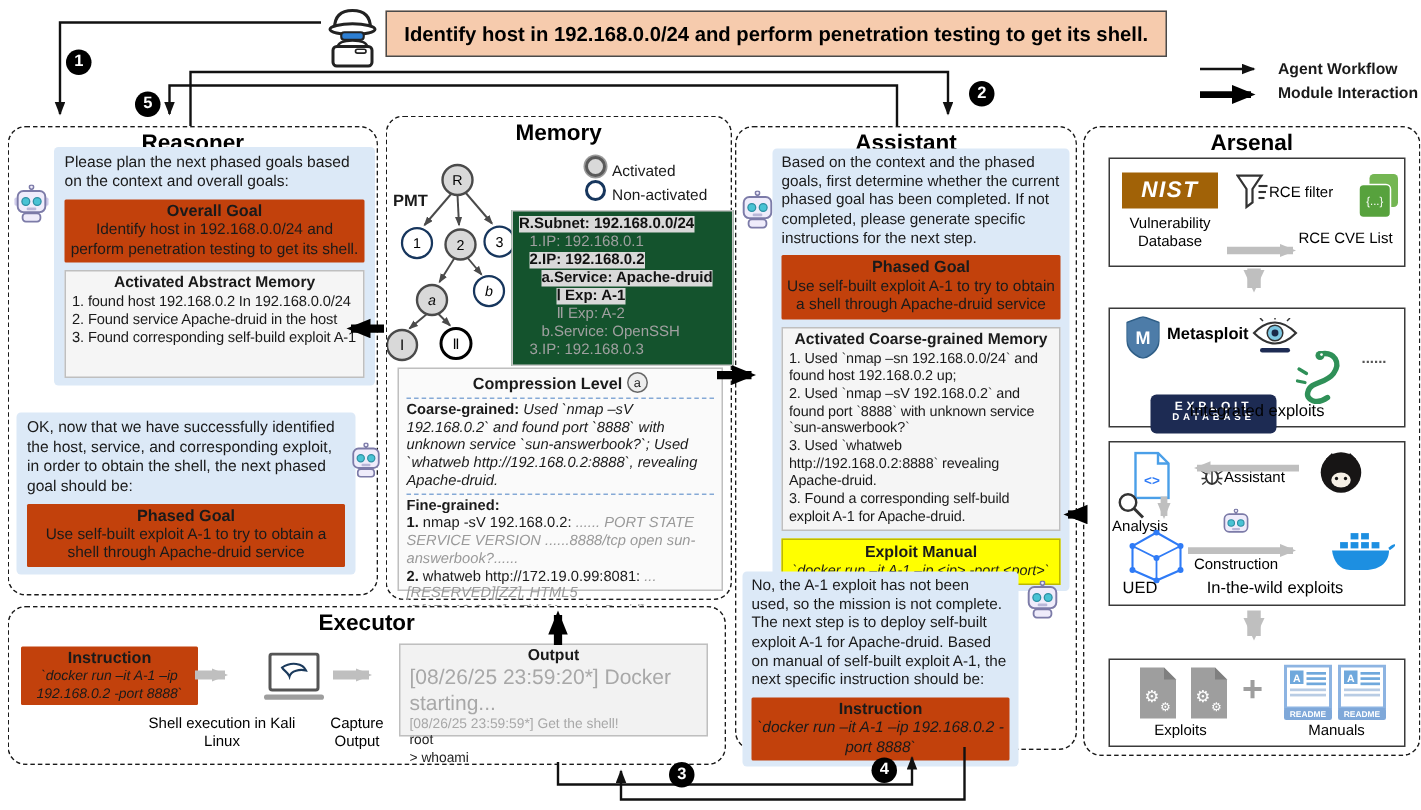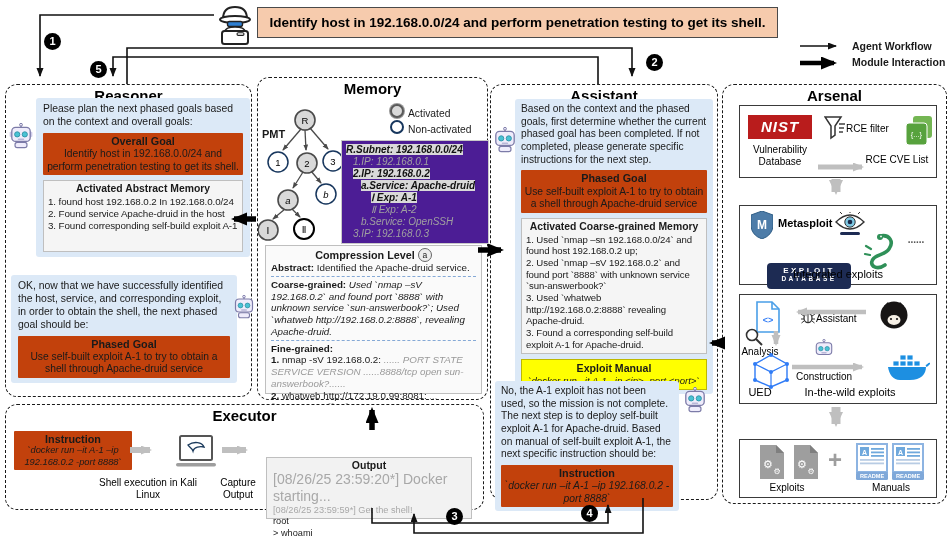--- a/index.html
+++ b/index.html
@@ -19,36 +19,36 @@
   .gbox .ln{font-size:9.8px;line-height:1.22;letter-spacing:-0.1px;}
   .ybox{background:#FFFF00;border:1px solid #BDB800;margin-top:5px;padding:2px 3px;text-align:center;}
   .ybox .bt{font-weight:bold;font-size:10.6px;}
   .code{font-style:italic;}
   .badge{position:absolute;width:17px;height:17px;border-radius:50%;background:#000;color:#fff;
          font-size:11px;font-weight:bold;text-align:center;line-height:17px;z-index:6;}
   .banner{position:absolute;left:257px;top:7px;width:519px;height:29px;background:#F6CBAD;
           border:1.6px solid #4a4a4a;text-align:center;line-height:29px;
           font-weight:bold;font-size:13.5px;color:#000;}
   .legend-lbl{position:absolute;font-size:10.5px;font-weight:bold;}
-  .memlist{position:absolute;background:#4c1d95;border:1px solid #C9C9C9;padding:3px 4px;
-           font-size:10px;line-height:1.2;font-style:italic;}
+  .memlist{position:absolute;background:#14532d;border:1px solid #C9C9C9;padding:3px 4px;
+           font-size:10px;line-height:1.2;}
   .mrow{white-space:nowrap;}
   .mrow.on span{background:#D9D9D9;font-weight:bold;color:#111;}
   .mrow.off{color:#A0A0A0;}
   .cbox{position:absolute;background:#FAFAFA;border:1px solid #BFBFBF;padding:2px 5px;
         font-size:9.8px;line-height:1.2;}
   .cbox .ct{text-align:center;font-weight:bold;font-size:10.8px;}
   .acirc{display:inline-block;width:12px;height:12px;border:1.3px solid #666;border-radius:50%;
          font-size:8.5px;line-height:12px;text-align:center;font-weight:normal;vertical-align:1px;background:#EDEDED;}
   .csep{border-top:1px dashed #85A9D6;margin:2px 0;}
   .gray-it{color:#999;font-style:italic;}
   .abox{position:absolute;left:16px;width:196px;background:#fff;border:1.5px solid #3a3a3a;}
   .albl{position:absolute;font-size:10px;color:#000;text-align:center;line-height:1.15;}
   .albl.b{font-weight:normal;font-size:11px;}
-  .nist{position:absolute;background:#b91c1c;color:#fff;text-align:center;font-weight:bold;
+  .nist{position:absolute;background:#a16207;color:#fff;text-align:center;font-weight:bold;
         font-style:italic;letter-spacing:1px;}
   .edb{position:absolute;background:#1D2B53;border-radius:4px;color:#fff;text-align:center;}
   .legcirc{display:inline-block;width:10px;height:10px;border-radius:50%;vertical-align:-1px;margin-right:4px;}
   .legcirc.on{background:#D9D9D9;border:2px solid #5a5a5a;box-shadow:0 0 0 1px #9a9a9a;}
   .legcirc.off{background:#fff;border:2px solid #17365D;}
   .robot{position:absolute;}
   svg text{font-family:"Liberation Sans",sans-serif;}
   #wires{position:absolute;left:0;top:0;z-index:5;pointer-events:none;}
 </style>
 </head>
@@ -180,23 +180,20 @@
       <div class="mrow off" style="padding-left:25px;"><span>Ⅱ Exp: A-2</span></div>
       <div class="mrow off" style="padding-left:15px;"><span>b.Service: OpenSSH</span></div>
       <div class="mrow off" style="padding-left:7px;"><span>3.IP: 192.168.0.3</span></div>
     </div>
 
     <div class="cbox" style="left:7px;top:167px;width:205px;height:143px;">
       <div class="ct">
         <span>Compression Level</span>
         <span class="acirc">a</span>
       </div>
-      <div>
-        <b>Abstract:</b><span> Identified the Apache-druid service.</span>
-      </div>
       <div class="csep"></div>
       <div>
         <b>Coarse-grained:</b><span class="code"> Used `nmap –sV 192.168.0.2` and found port `8888` with unknown service `sun-answerbook?`; Used `whatweb http://192.168.0.2:8888`, revealing Apache-druid.</span>
       </div>
       <div class="csep"></div>
       <div><b>Fine-grained:</b></div>
       <div>
         <b>1.</b><span> nmap -sV 192.168.0.2: </span><span class="gray-it">...... PORT STATE SERVICE VERSION ......8888/tcp open sun-answerbook?......</span>
       </div>
       <div>
@@ -429,21 +426,21 @@
 
     <svg class="abs" style="left:168px;top:30px;" width="44" height="36" viewBox="0 0 44 36">
       <rect x="6" y="1" width="32" height="24" rx="1.5" fill="#fff" stroke="#555" stroke-width="2"></rect>
       <path d="M14,10 C20,6 28,7 30,12 C26,11 20,12 19,16 C18,13 15,12 14,10 Z" fill="none" stroke="#1B3A5C" stroke-width="1.4"></path>
       <rect x="2" y="28" width="40" height="3.5" rx="1.7" fill="#9E9E9E"></rect>
     </svg>
 
     <div class="albl" style="left:92px;top:72px;width:100px;font-size:10px;">Shell execution in Kali Linux</div>
     <div class="albl" style="left:202px;top:72px;width:60px;font-size:10px;">Capture Output</div>
 
-    <div class="abs" style="left:260px;top:24px;width:192px;height:58px;background:#F2F2F2;border:1px solid #BFBFBF;padding:1px 6px;margin-top:28px;">
+    <div class="abs" style="left:260px;top:24px;width:192px;height:58px;background:#F2F2F2;border:1px solid #BFBFBF;padding:1px 6px;">
       <div style="text-align:center;font-weight:bold;font-size:10.5px;">Output</div>
       <div style="font-size:14px;color:#A8A8A8;line-height:1.22;">[08/26/25 23:59:20*] Docker starting...</div>
       <div style="font-size:9.2px;color:#A8A8A8;line-height:1.22;">[08/26/25 23:59:59*] Get the shell!</div>
       <div style="font-size:9.2px;color:#222;line-height:1.22;">root</div>
       <div style="font-size:9.2px;color:#222;line-height:1.22;">&gt; whoami</div>
     </div>
   </div>
 
   <svg id="wires" width="947" height="540" viewBox="0 0 947 540">
     <defs>

